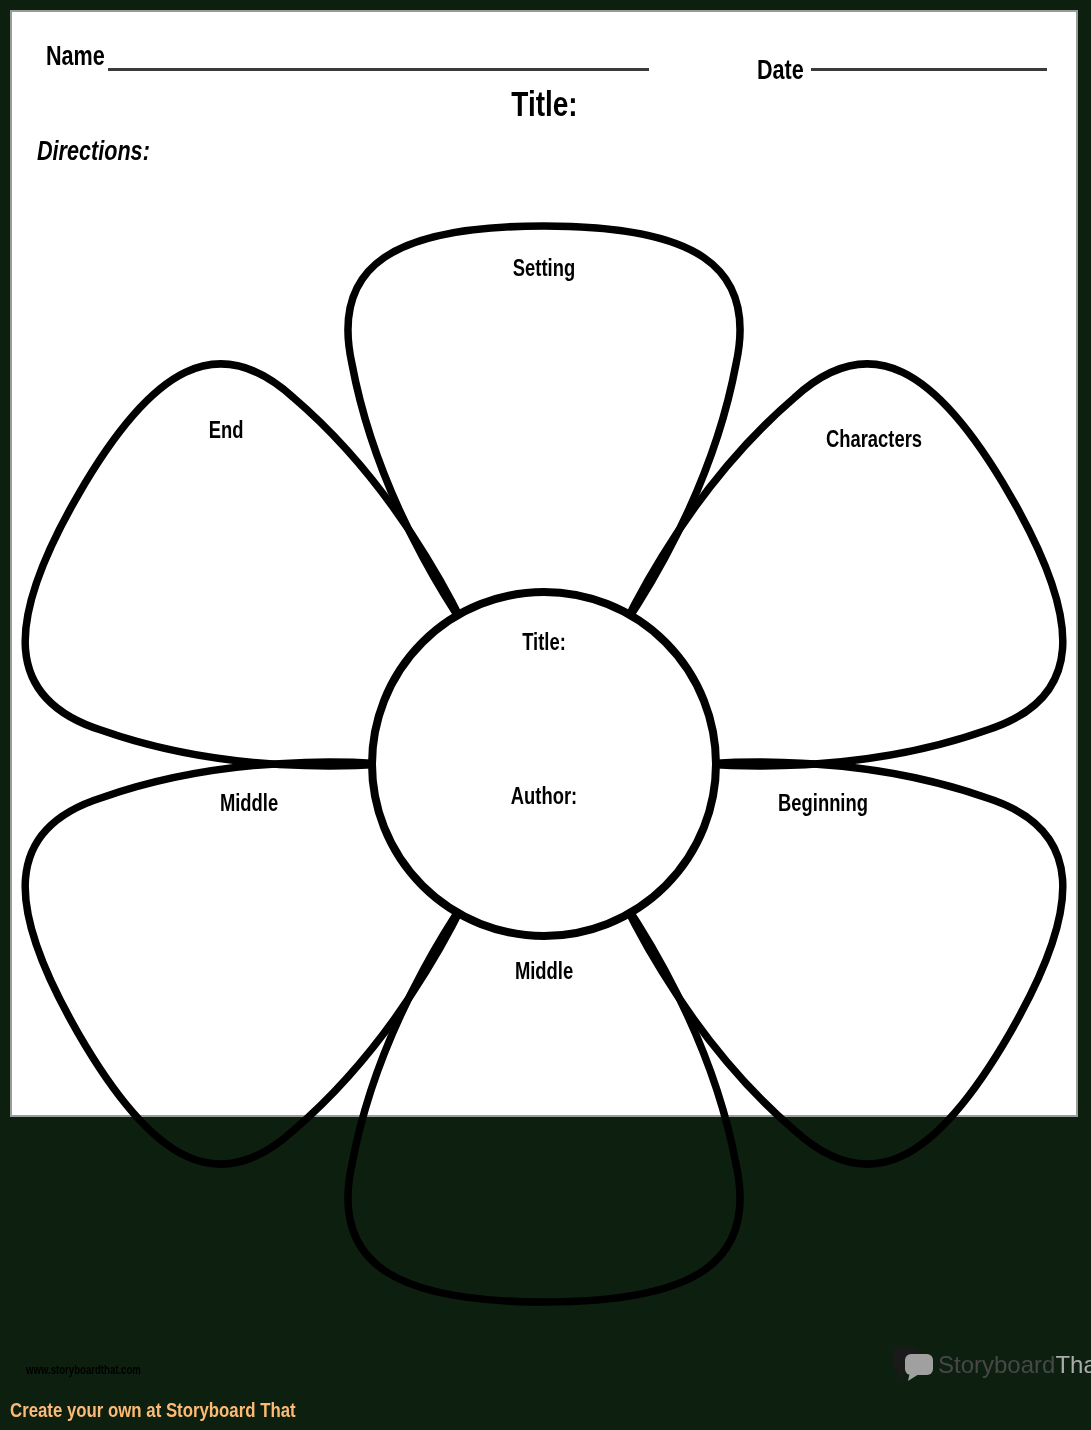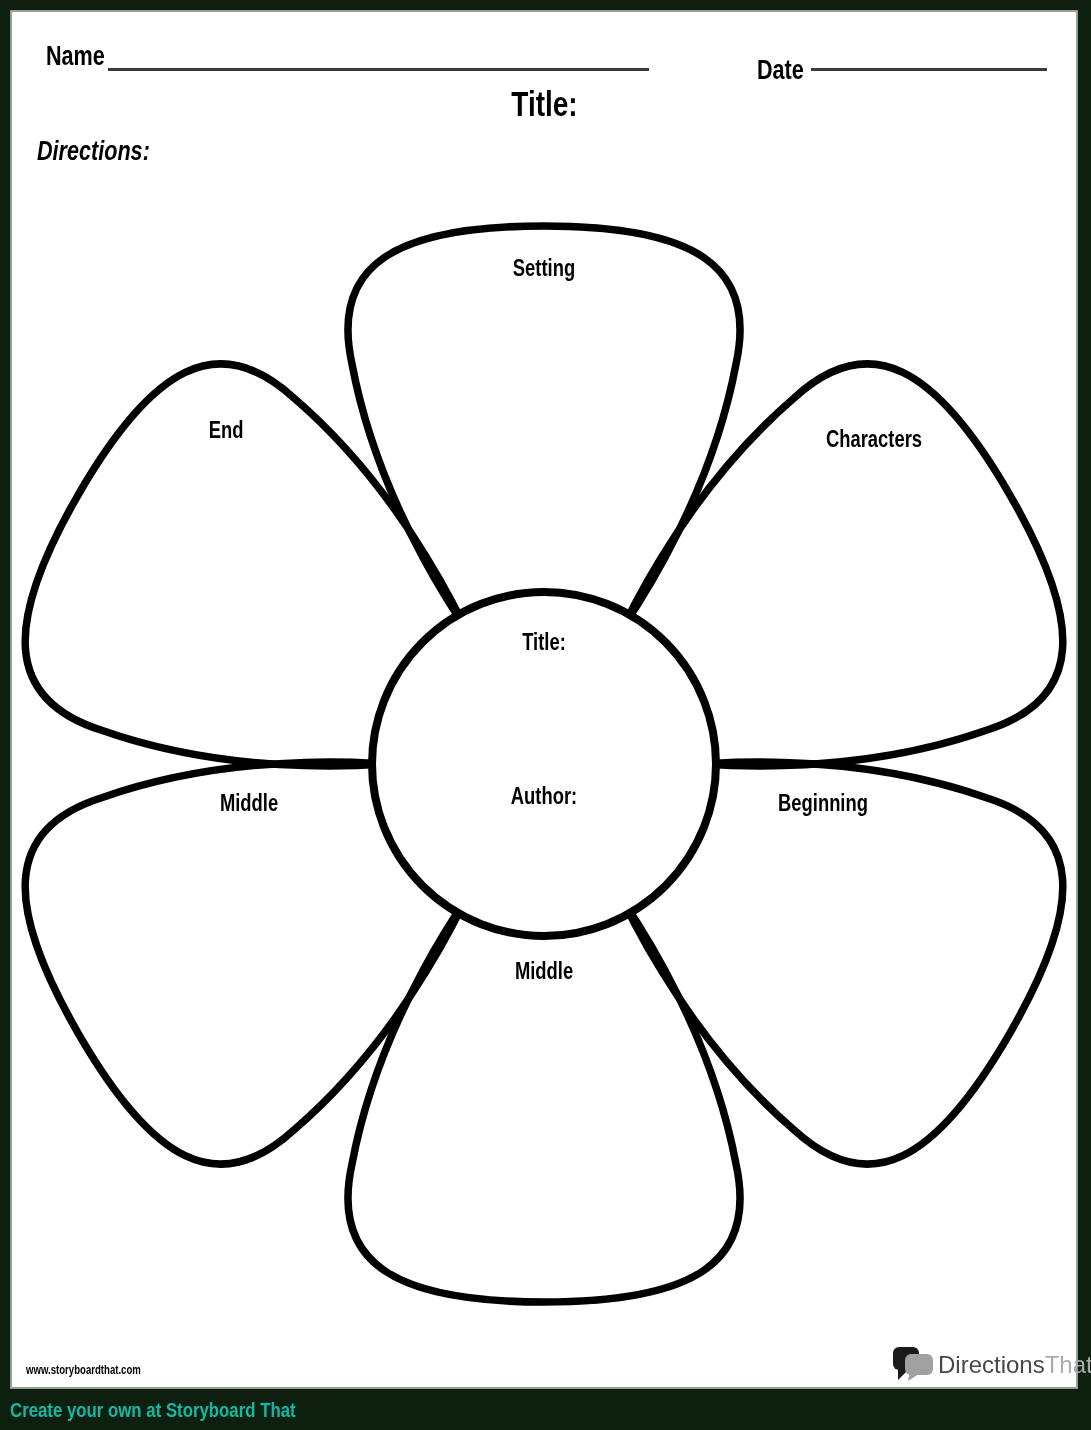--- a/index.html
+++ b/index.html
@@ -4,21 +4,21 @@
 <style>
   html,body{margin:0;padding:0;}
   body{
     width:1091px;height:1430px;
     position:relative;overflow:hidden;
     background:#0d200f;
     font-family:"Liberation Sans", sans-serif;
   }
   .page{
     position:absolute;left:12px;top:12px;
-    width:1064px;height:1375px;
+    width:1064px;height:1103px;
     background:#ffffff;
     box-shadow:0 0 0 2px #9b9b9b;
   }
   .abs{position:absolute;}
   .ink{color:#000;}
   
   .cond{
     display:inline-block;
     transform:scaleX(0.8);
     transform-origin:0 50%;
@@ -48,21 +48,21 @@
   .logo-text{
     position:absolute;left:46px;top:6px;
     font-size:24px;line-height:26px;
     white-space:nowrap;
   }
   .logo-primary{color:#474747;}
   .logo-secondary{color:#ababab;}
   .tagline{
     position:absolute;left:10px;top:1398px;
     font-size:21px;line-height:24px;
-    color:#14b8a6;
+    color:#fdba74;
     font-weight:bold;
   }
 </style>
 </head>
 <body>
 
 <div class="page">
 
   <span class="abs ink name-label" style="left:34px;top:31px;">
     <span class="cond">Name</span>
@@ -127,21 +127,21 @@
   </span>
 
   <div class="logo-row">
     <svg width="44" height="40" viewBox="0 0 44 40">
       <rect x="1" y="1" width="26" height="23" rx="6" fill="#1a1a1a"></rect>
       <path d="M6,20 L6,34 L18,22 Z" fill="#1a1a1a"></path>
       <rect x="13" y="8" width="28" height="21" rx="6" fill="#a0a0a0"></rect>
       <path d="M18,26 L16,35 L27,28 Z" fill="#a0a0a0"></path>
     </svg>
     <span class="logo-text">
-      <span class="logo-primary">Directions</span><span class="logo-secondary">That</span>
+      <span class="logo-primary">Storyboard</span><span class="logo-secondary">That</span>
     </span>
   </div>
 
 </div>
 
 <span class="tagline">
   <span class="cond">Create your own at Storyboard That</span>
 </span>
 
 </body></html>

